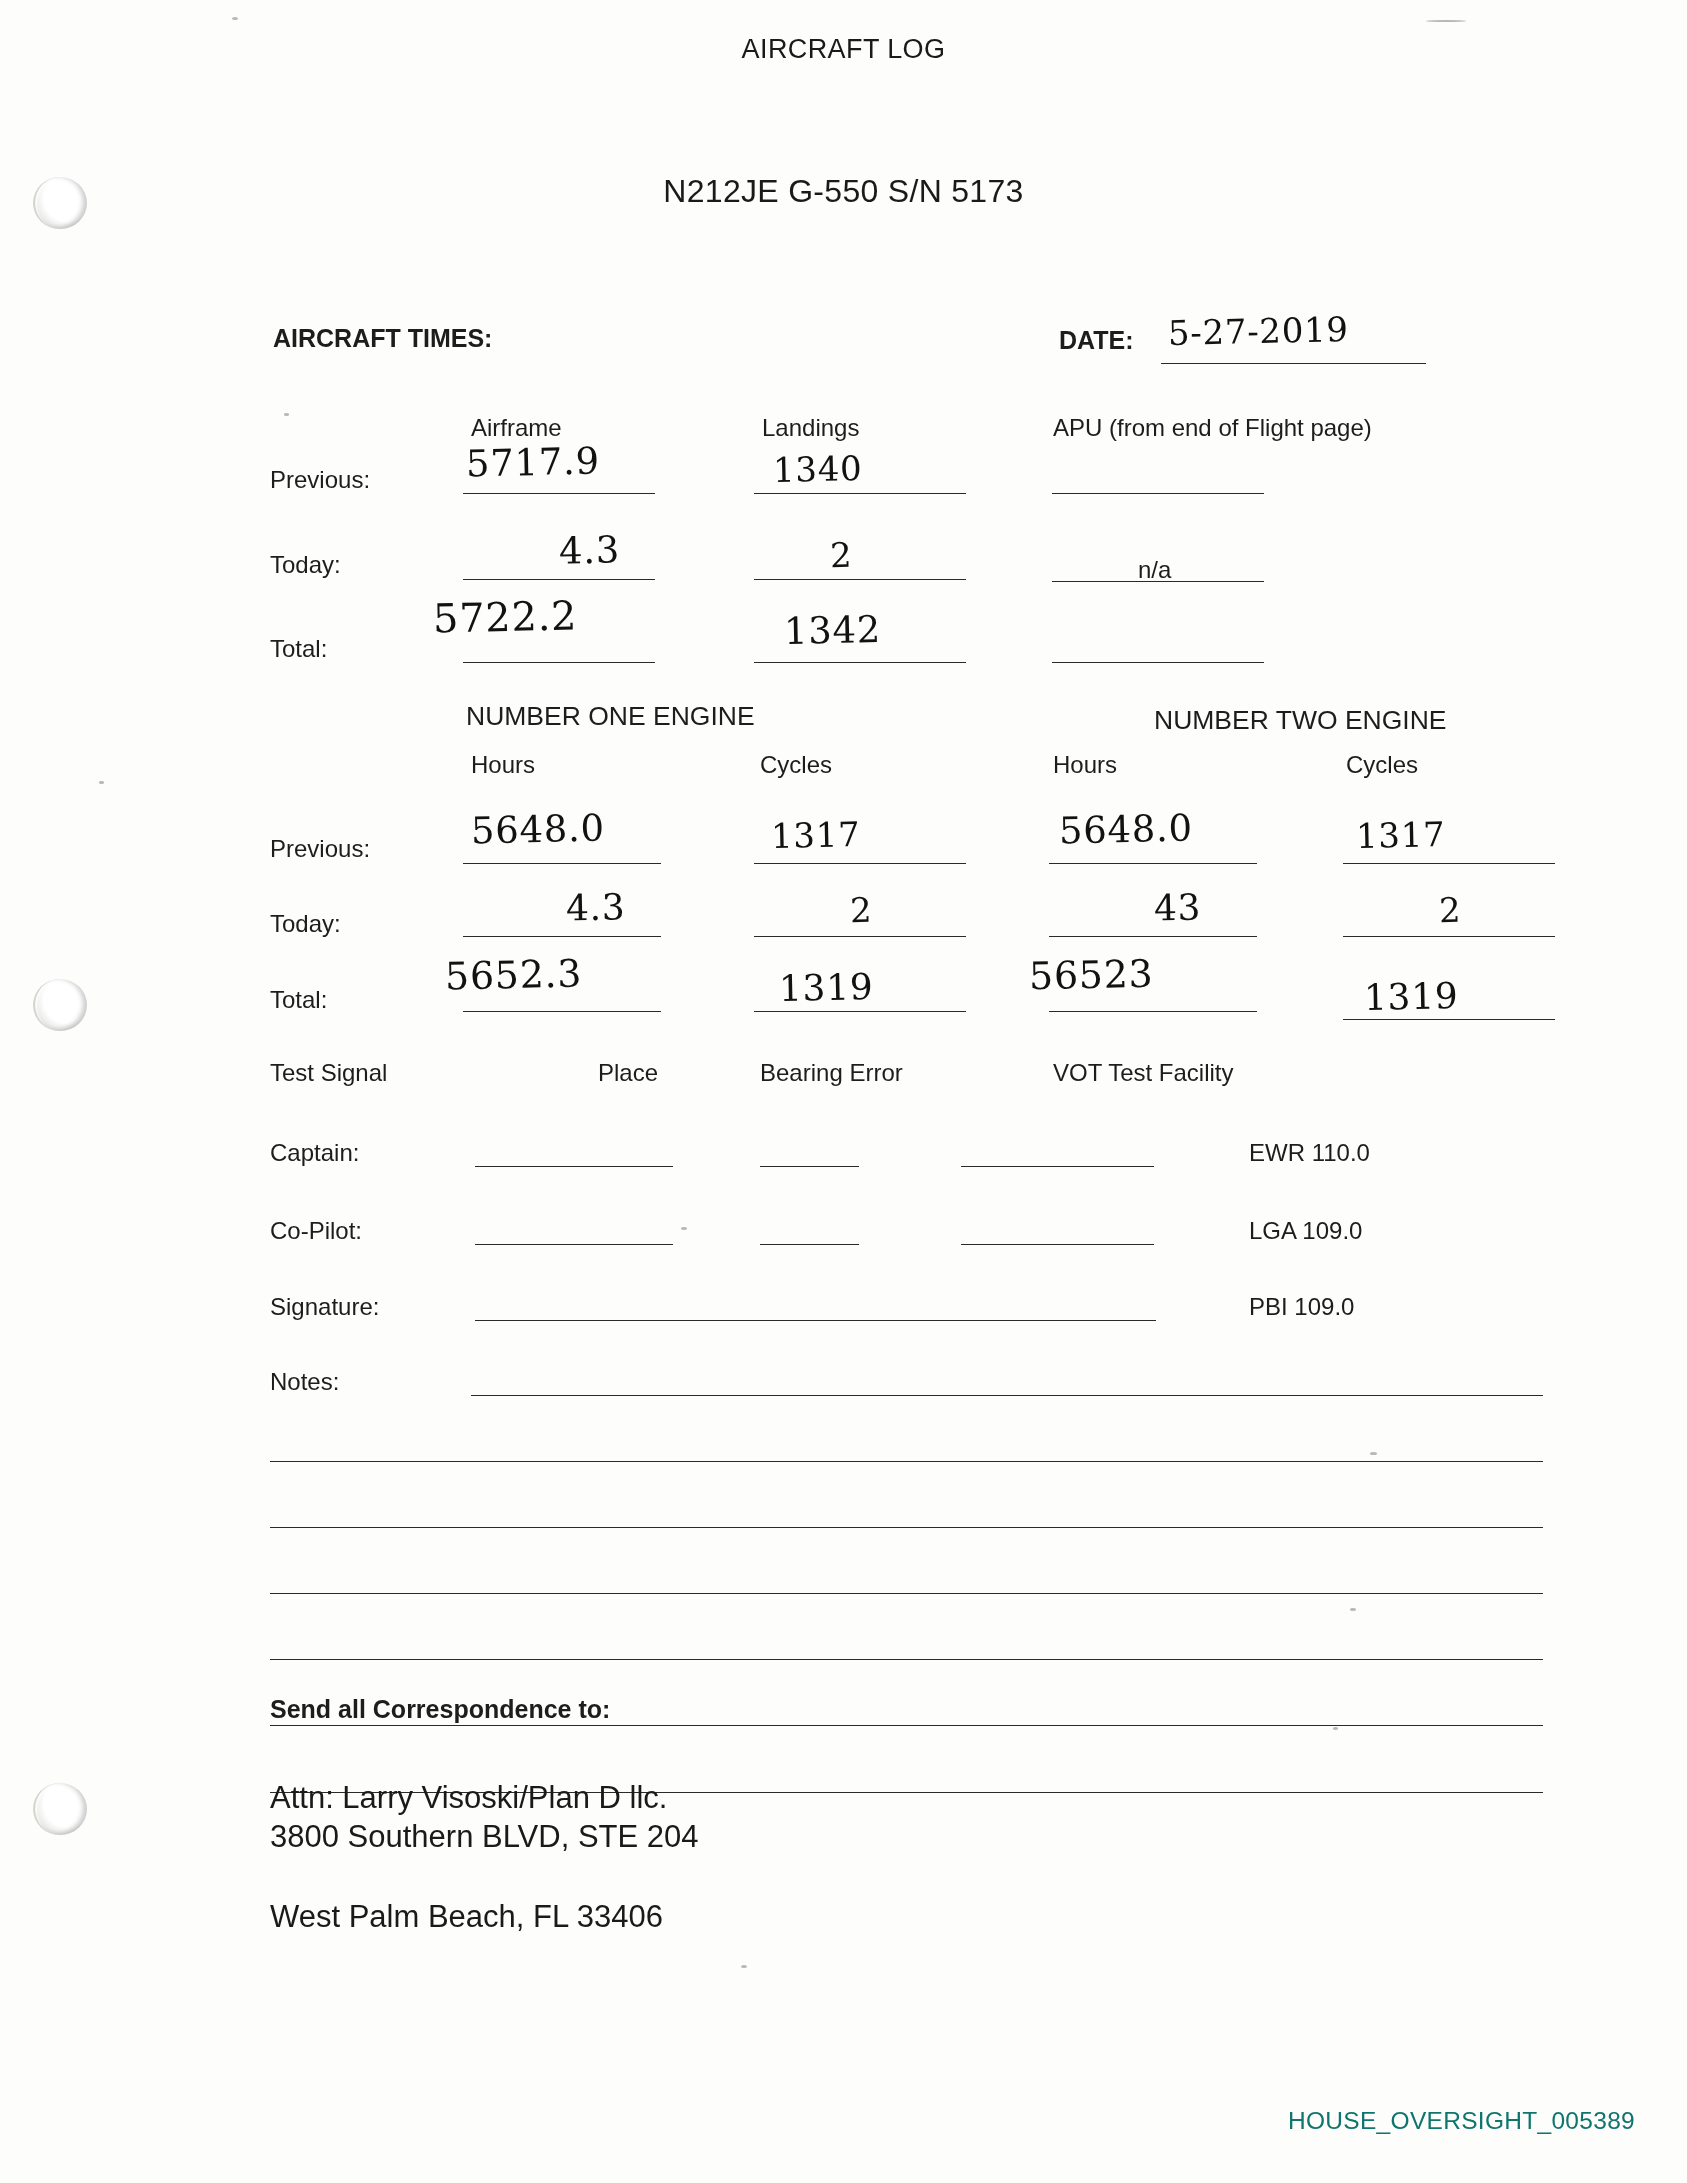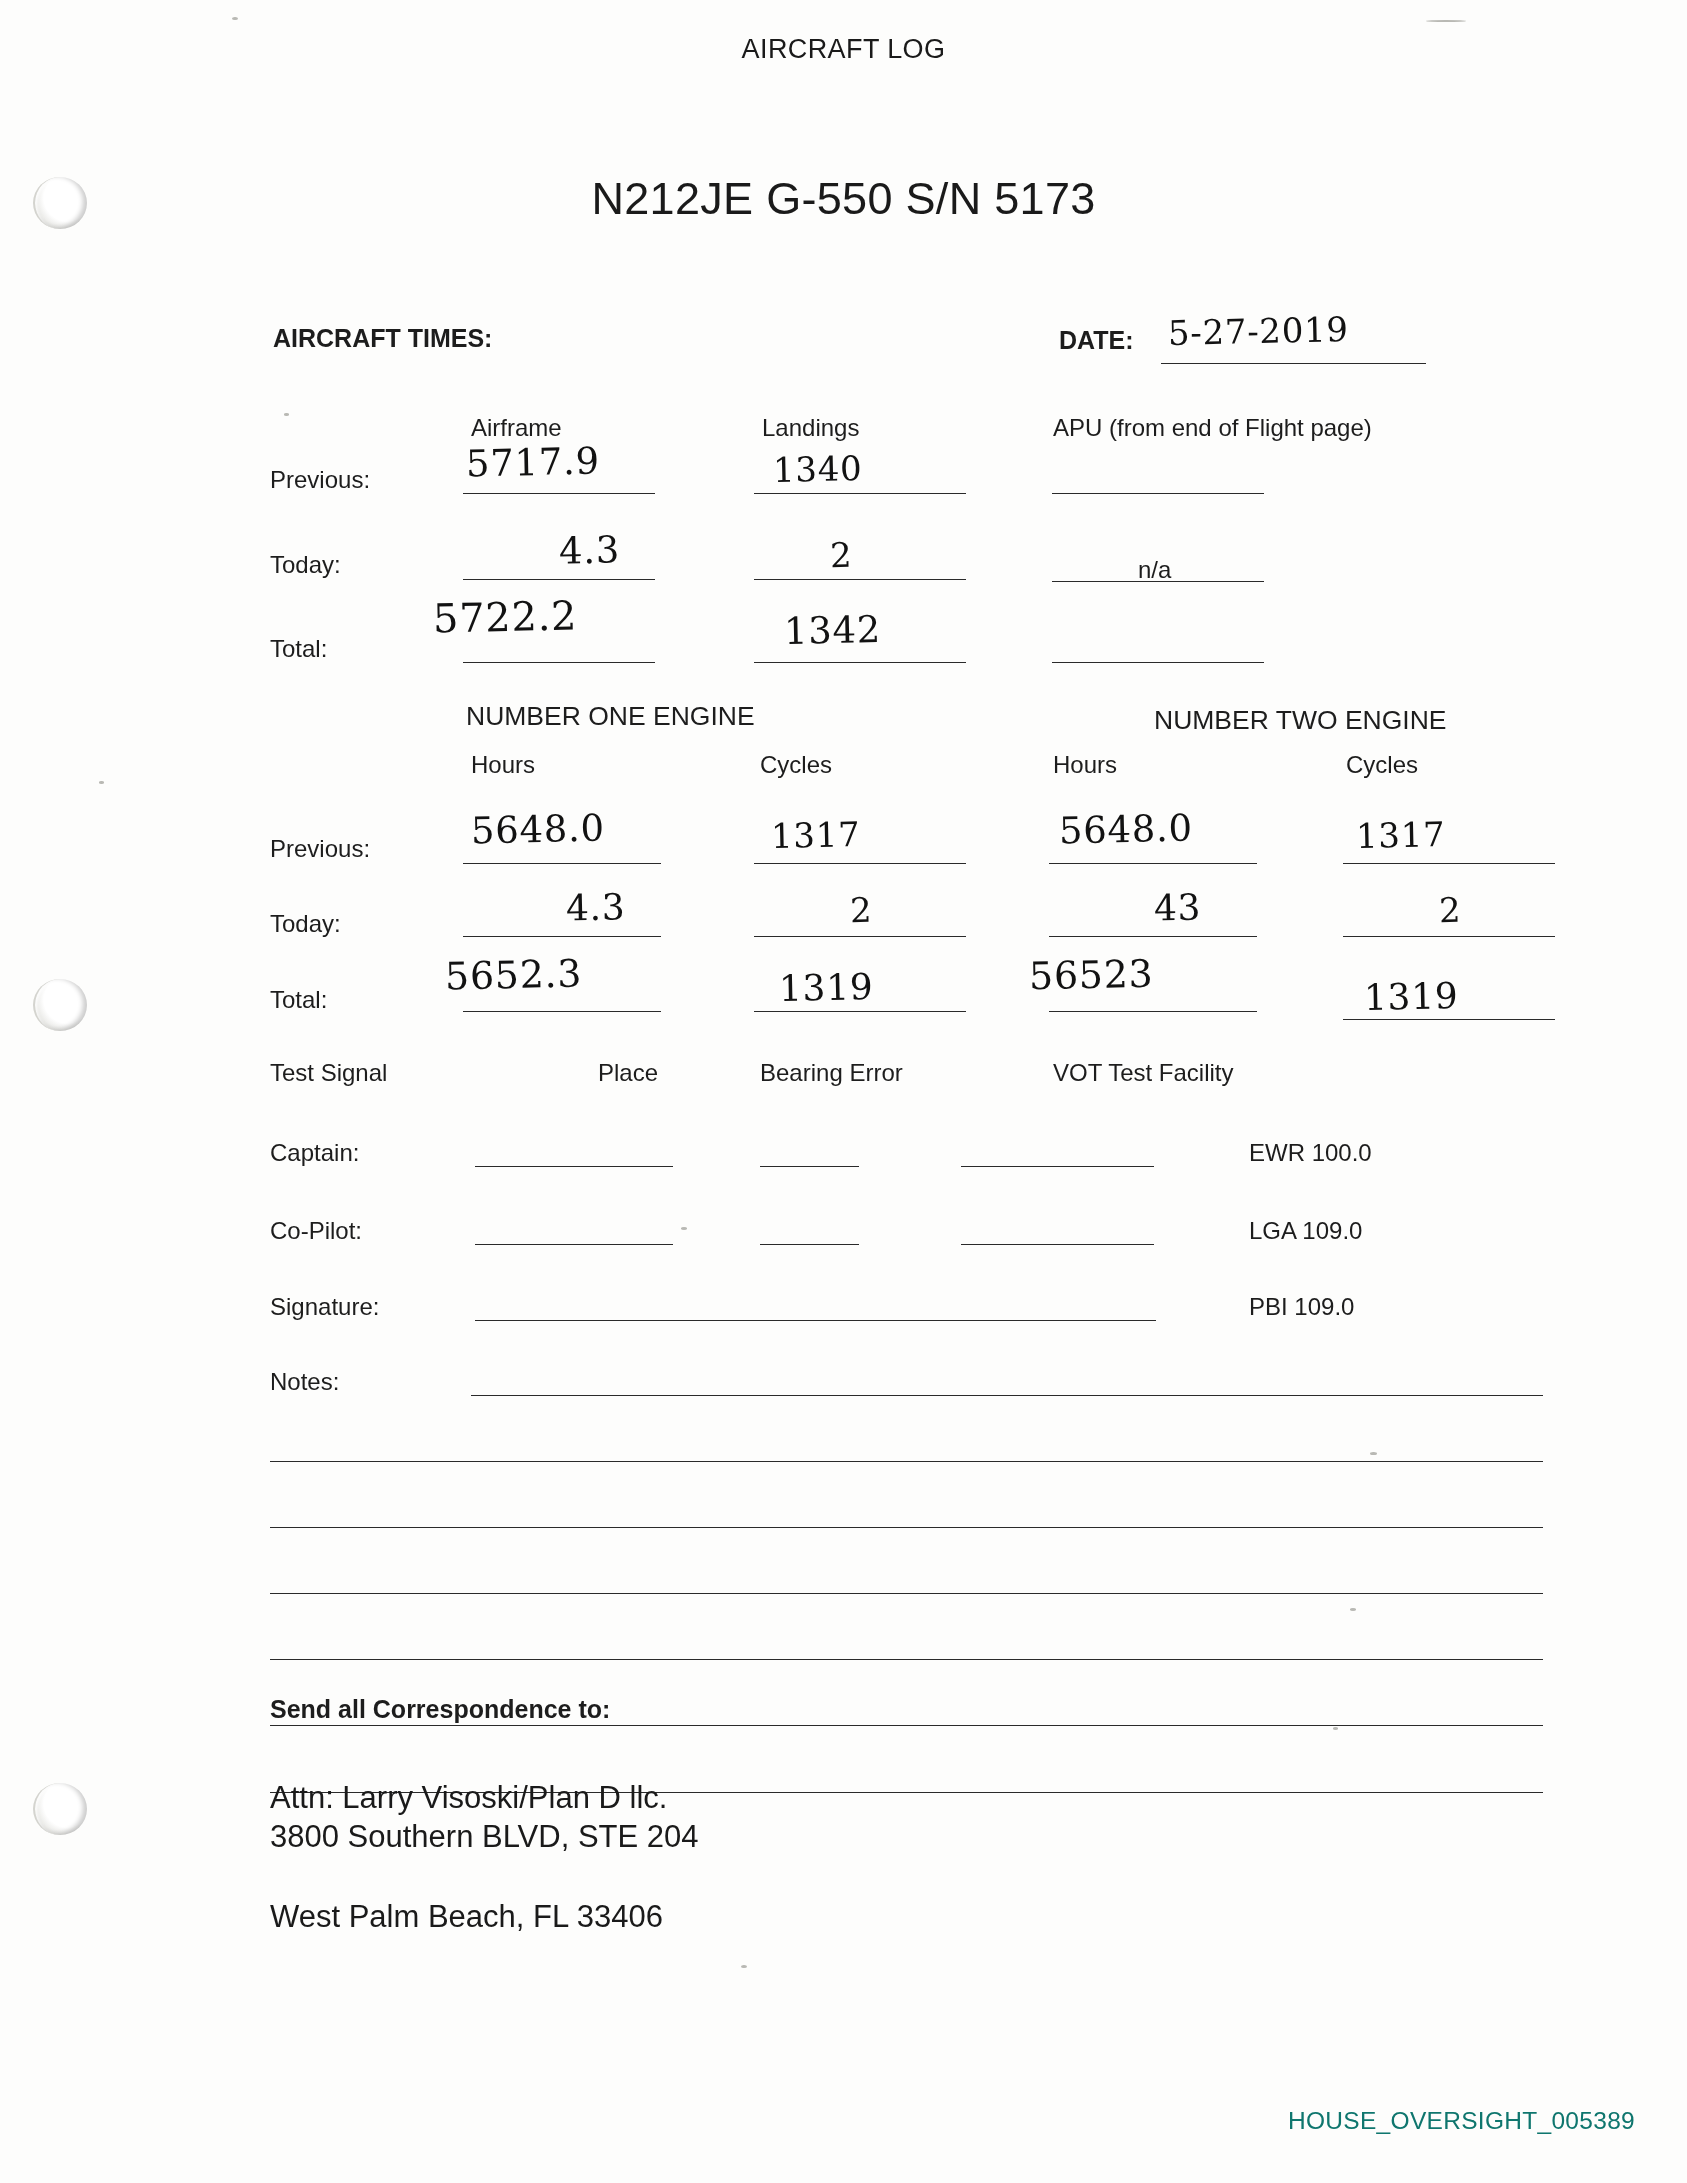--- a/index.html
+++ b/index.html
@@ -61,21 +61,21 @@
   }
   .hdr-big1 {
     position: absolute;
     top: 99px; left: 0; right: 0;
     font-size: 41px;
     letter-spacing: 0.3px;
   }
   .hdr-big2 {
     position: absolute;
     top: 173px; left: 0; right: 0;
-    font-size: 45px;
+    font-size: 32px;
     letter-spacing: 0.3px;
   }
 
   .lbl {
     position: absolute;
     font-size: 24px;
     color: #1d1d1d;
     white-space: nowrap;
   }
   .lbl.bold { font-weight: 700; }
@@ -204,21 +204,21 @@
 
     <div class="lbl" style="left:270px; top:1059px;">Test Signal</div>
     <div class="lbl" style="left:566px; top:1059px;margin-left:32px;">Place</div>
     <div class="lbl" style="left:760px; top:1059px;">Bearing Error</div>
     <div class="lbl" style="left:1053px; top:1059px;">VOT Test Facility</div>
 
     <div class="lbl" style="left:270px; top:1139px;">Captain:</div>
     <div class="rule" style="left:475px; top:1166px; width:198px;"></div>
     <div class="rule" style="left:760px; top:1166px; width:99px;"></div>
     <div class="rule" style="left:961px; top:1166px; width:193px;"></div>
-    <div class="lbl" style="left:1249px; top:1139px;">EWR 100.0</div>
+    <div class="lbl" style="left:1249px; top:1139px;">EWR 110.0</div>
 
     <div class="lbl" style="left:270px; top:1217px;">Co-Pilot:</div>
     <div class="rule" style="left:475px; top:1244px; width:198px;"></div>
     <div class="rule" style="left:760px; top:1244px; width:99px;"></div>
     <div class="rule" style="left:961px; top:1244px; width:193px;"></div>
     <div class="lbl" style="left:1249px; top:1217px;">LGA 109.0</div>
 
     <div class="lbl" style="left:270px; top:1293px;">Signature:</div>
     <div class="rule" style="left:475px; top:1320px; width:681px;"></div>
     <div class="lbl" style="left:1249px; top:1293px;">PBI 109.0</div>

